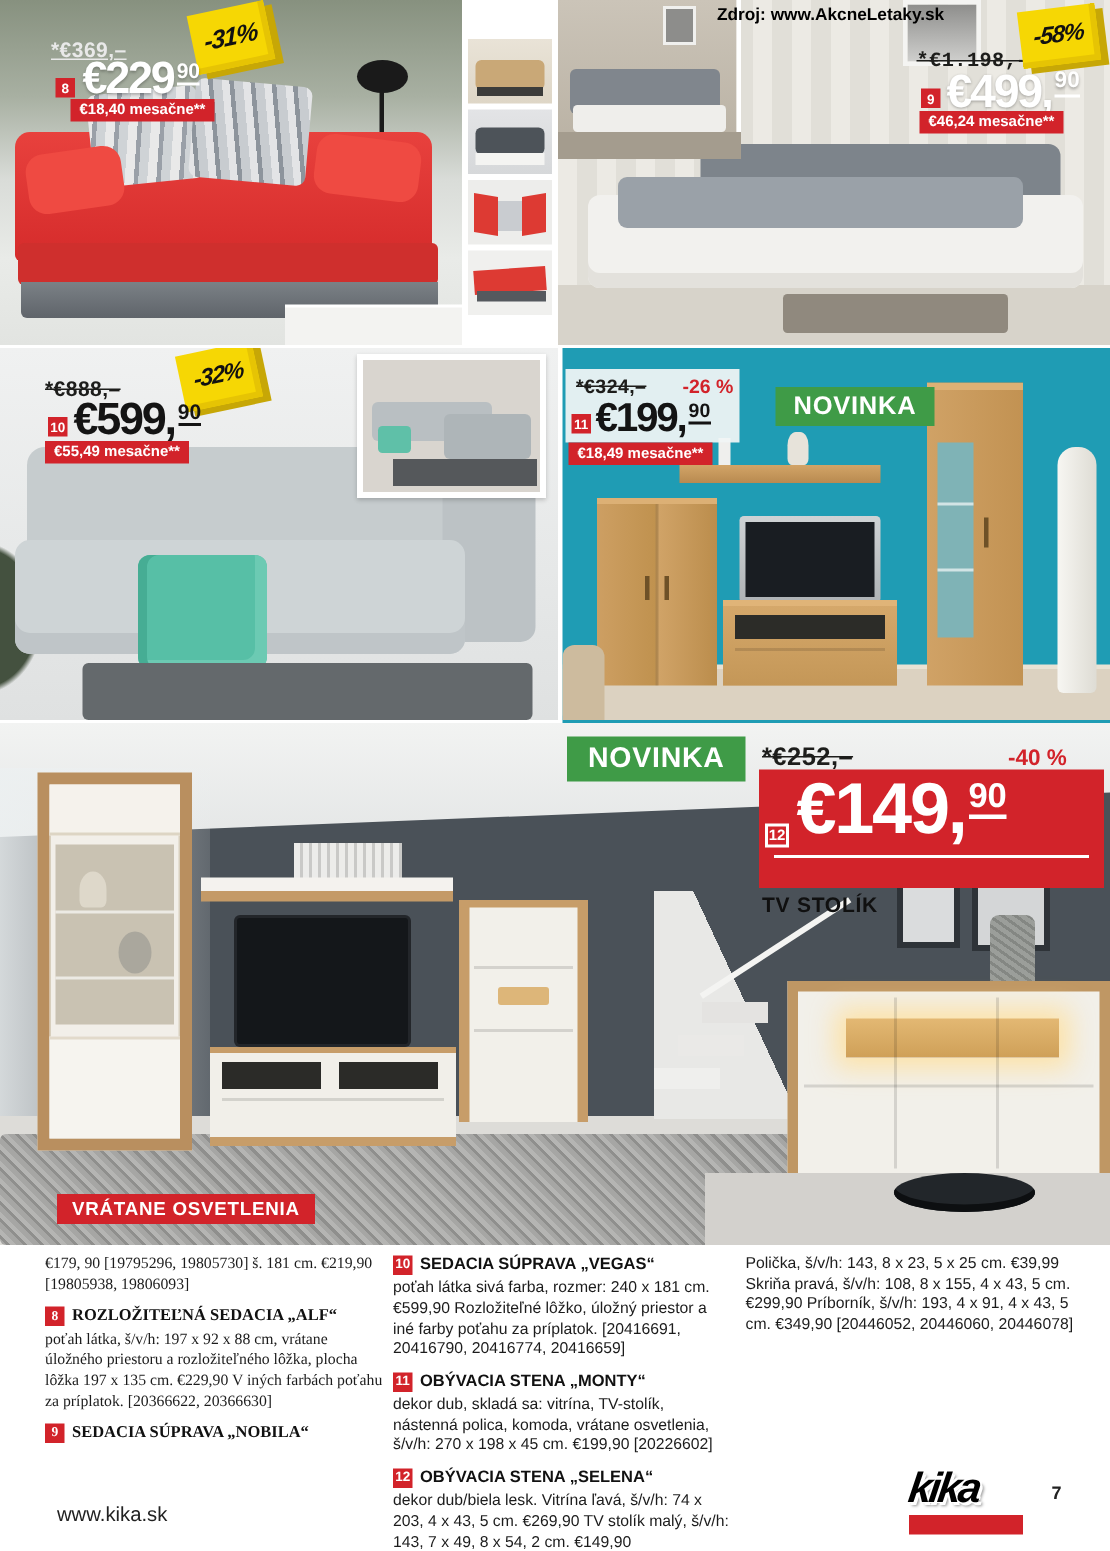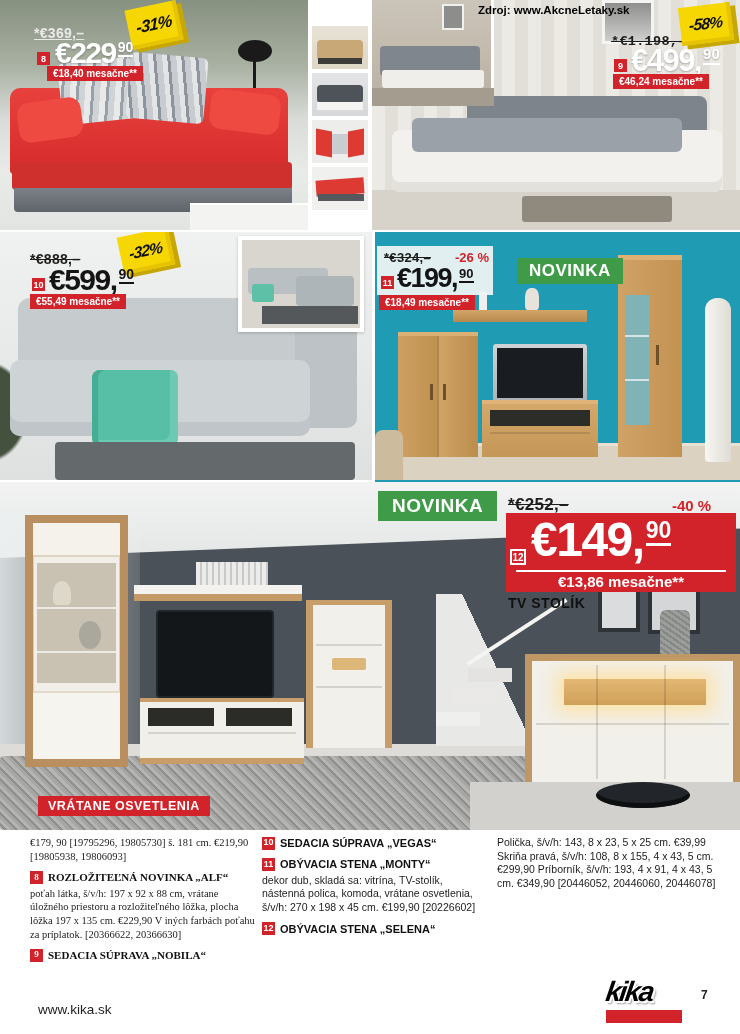--- a/index.html
+++ b/index.html
@@ -227,53 +227,54 @@
     <div class="abs novinka" style="left:378px;top:9px;height:30px;padding:0 14px;font-size:19px;">NOVINKA</div>
     <div class="abs oldprice" style="left:508px;top:13px;font-size:17px;">*€252,–</div>
     <div class="abs" style="left:672px;top:15px;font-size:15px;font-weight:bold;color:var(--red);white-space:nowrap;">-40 %</div>
     <div class="abs" style="left:506px;top:31px;width:230px;height:79px;background:var(--red);">
       <div class="abs" style="left:4px;top:36px;width:16px;height:16px;border:2px solid #fff;color:#fff;font-size:10px;font-weight:bold;display:flex;align-items:center;justify-content:center;">12</div>
       <div class="abs bigprice" style="left:25px;top:3px;font-size:48px;color:#fff;">
         <span>€149,</span>
         <span class="cents" style="font-size:23px;margin-top:2px;border-bottom-width:3px;">90</span>
       </div>
       <div class="abs" style="left:10px;top:57px;width:210px;height:2px;background:#fff;"></div>
-      <div class="abs" style="left:0;top:60px;width:230px;text-align:center;color:#fff;font-size:15px;font-weight:bold;">€13,86 mesačne**</div>
     </div>
     <div class="abs" style="left:508px;top:113px;font-size:14px;font-weight:bold;color:#101010;letter-spacing:0.5px;">TV STOLÍK</div>
     <div class="abs mo" style="left:38px;top:314px;font-size:12.5px;padding:3px 10px;letter-spacing:0.5px;">VRÁTANE OSVETLENIA</div>
   </div>
 
   <div class="abs desc" style="left:30px;top:836px;width:226px;font-family:Liberation Serif, serif;">
     <div>€179, 90 [19795296, 19805730] š. 181 cm. €219,90 [19805938, 19806093]</div>
     <div class="item-head">
       <span class="num">8</span>
-      <span>ROZLOŽITEĽNÁ NOVINKA „ALF“</span>
+      <span>ROZLOŽITEĽNÁ SEDACIA „ALF“</span>
     </div>
     <div>poťah látka, š/v/h: 197 x 92 x 88 cm, vrátane úložného priestoru a rozložiteľného lôžka, plocha lôžka 197 x 135 cm. €229,90 V iných farbách poťahu za príplatok. [20366622, 20366630]</div>
     <div class="item-head">
       <span class="num">9</span>
       <span>SEDACIA SÚPRAVA „NOBILA“</span>
     </div>
   </div>
 
   <div class="abs desc" style="left:262px;top:836px;width:226px;">
     <div class="item-head" style="margin-top:0;">
       <span class="num">10</span>
       <span>SEDACIA SÚPRAVA „VEGAS“</span>
     </div>
+    <div>poťah látka sivá farba, rozmer: 240 x 181 cm. €599,90 Rozložiteľné lôžko, úložný priestor a iné farby poťahu za príplatok. [20416691, 20416790, 20416774, 20416659]</div>
     <div class="item-head">
       <span class="num">11</span>
       <span>OBÝVACIA STENA „MONTY“</span>
     </div>
     <div>dekor dub, skladá sa: vitrína, TV-stolík, nástenná polica, komoda, vrátane osvetlenia, š/v/h: 270 x 198 x 45 cm. €199,90 [20226602]</div>
     <div class="item-head">
       <span class="num">12</span>
       <span>OBÝVACIA STENA „SELENA“</span>
     </div>
+    <div>dekor dub/biela lesk. Vitrína ľavá, š/v/h: 74 x 203, 4 x 43, 5 cm. €269,90 TV stolík malý, š/v/h: 143, 7 x 49, 8 x 54, 2 cm. €149,90</div>
   </div>
 
   <div class="abs desc" style="left:497px;top:836px;width:230px;">
     <div>Polička, š/v/h: 143, 8 x 23, 5 x 25 cm. €39,99 Skriňa pravá, š/v/h: 108, 8 x 155, 4 x 43, 5 cm. €299,90 Príborník, š/v/h: 193, 4 x 91, 4 x 43, 5 cm. €349,90 [20446052, 20446060, 20446078]</div>
   </div>
 
   <div class="abs" style="left:38px;top:1002px;font-size:13.5px;color:#222;">www.kika.sk</div>
   <div class="abs" style="left:606px;top:976px;width:80px;height:46px;">
     <div style="font-style:italic;font-weight:bold;font-size:28px;letter-spacing:-2px;color:#000;transform:skewX(-8deg);text-shadow:-1px -1px 0 #fff,1px -1px 0 #fff,-1px 1px 0 #fff,2px 2px 0 #fff,3px 3px 2px rgba(0,0,0,0.4);">kika</div>
     <div style="position:absolute;left:0;top:34px;width:76px;height:13px;background:var(--red);"></div>

